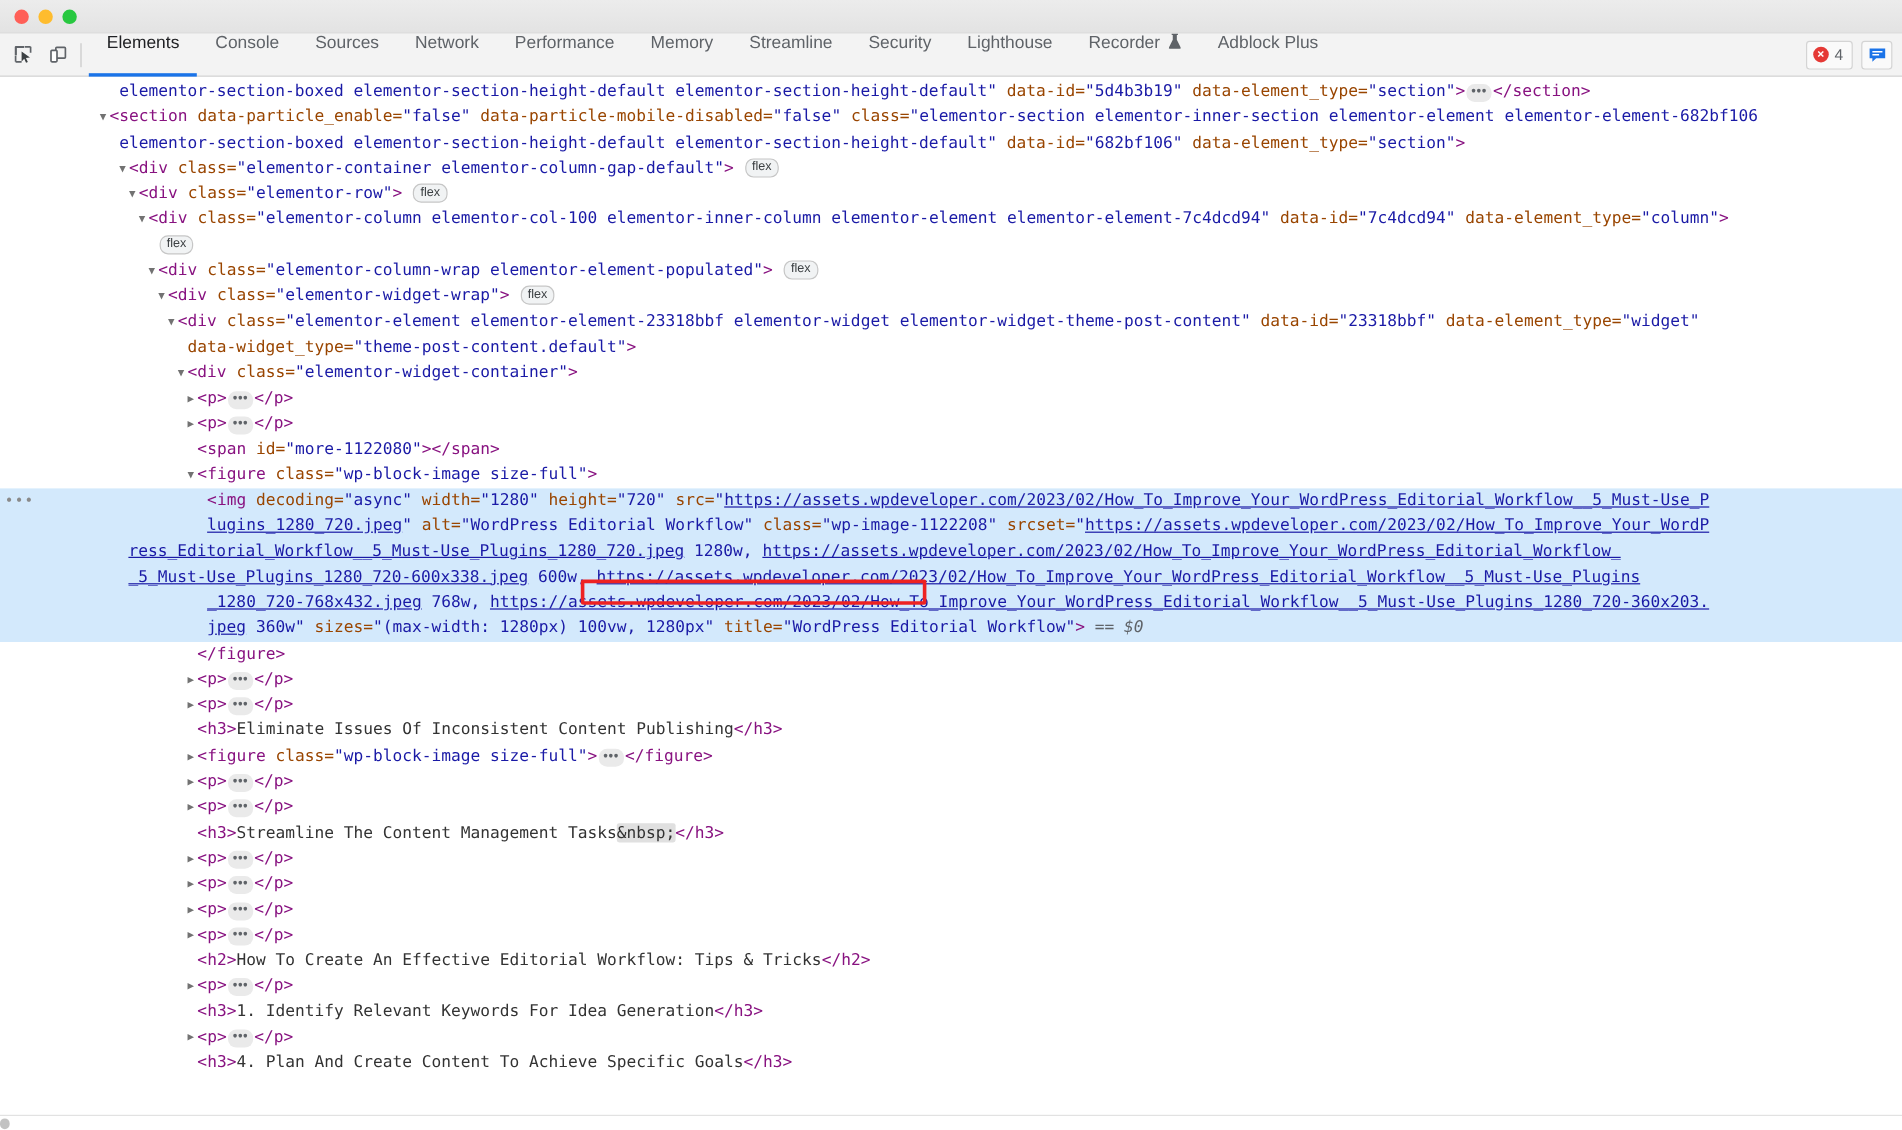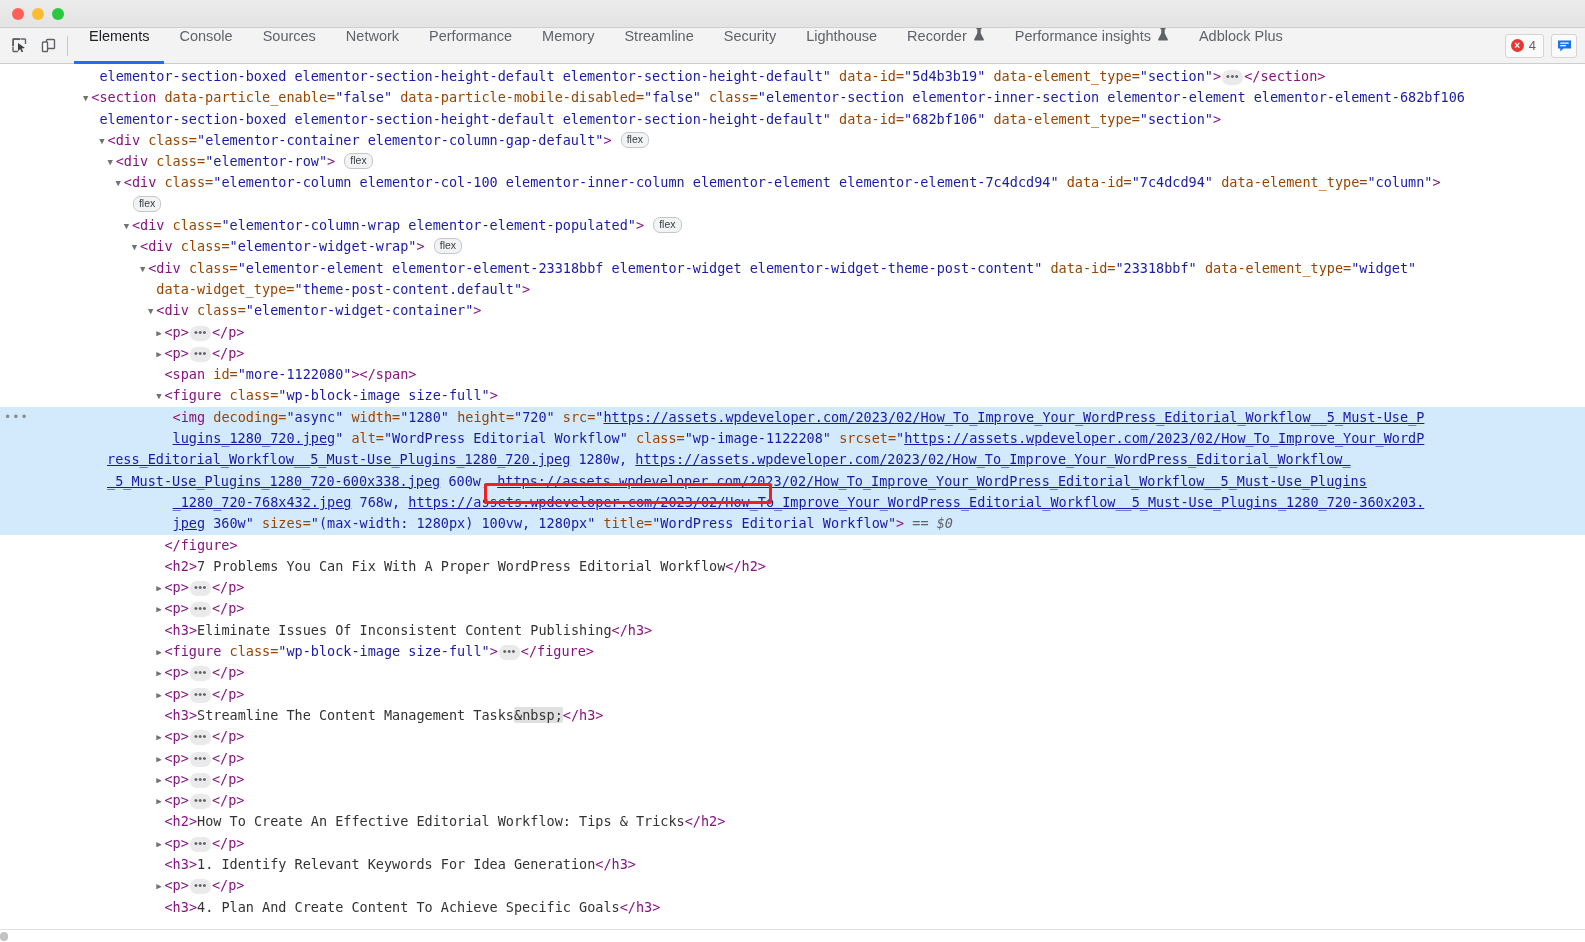--- a/index.html
+++ b/index.html
@@ -266,27 +266,20 @@
         <span>Streamline</span>
       </div>
       <div class="tab">
         <span>Security</span>
       </div>
       <div class="tab">
         <span>Lighthouse</span>
       </div>
       <div class="tab">
         <span>Recorder</span>
-        <span class="flask"><svg width="12" height="14" viewBox="0 0 12 14">
-            <path d="M4.3 1 h3.4 v4.2 l3.1 6.1 a0.9 0.9 0 0 1 -0.8 1.3 H2 a0.9 0.9 0 0 1 -0.8 -1.3 l3.1 -6.1 Z" fill="#5f6368"></path>
-            <path d="M3.4 0.6 h5.2" stroke="#5f6368" stroke-width="1.3"></path>
-          </svg></span>
-      </div>
-      <div class="tab">
-        <span>Performance insights</span>
         <span class="flask"><svg width="12" height="14" viewBox="0 0 12 14">
             <path d="M4.3 1 h3.4 v4.2 l3.1 6.1 a0.9 0.9 0 0 1 -0.8 1.3 H2 a0.9 0.9 0 0 1 -0.8 -1.3 l3.1 -6.1 Z" fill="#5f6368"></path>
             <path d="M3.4 0.6 h5.2" stroke="#5f6368" stroke-width="1.3"></path>
           </svg></span>
       </div>
       <div class="tab">
         <span>Adblock Plus</span>
       </div>
     </div>
 
@@ -325,21 +318,20 @@
       <div class="selgroup" style="position: relative;">
         <span class="ellipsis-left">•••</span>
         <div class="row" style="padding-left: 172.6px;"><span class="tri none" style="margin-left: -11px;"></span><span class="tagpunct">&lt;</span><span class="tagname">img</span><span class="plain"> </span><span class="attrname">decoding=</span><span class="attrval">"async" </span><span class="attrname">width=</span><span class="attrval">"1280" </span><span class="attrname">height=</span><span class="attrval">"720" </span><span class="attrname">src=</span><span class="attrval">"</span><span class="link">https://assets.wpdeveloper.com/2023/02/How_To_Improve_Your_WordPress_Editorial_Workflow__5_Must-Use_P</span></div>
         <div class="row" style="padding-left: 172.6px;"><span class="tri none" style="margin-left: -11px;"></span><span class="link">lugins_1280_720.jpeg</span><span class="attrval">" </span><span class="attrname">alt=</span><span class="attrval">"WordPress Editorial Workflow" </span><span class="attrname">class=</span><span class="attrval">"wp-image-1122208" </span><span class="attrname">srcset=</span><span class="attrval">"</span><span class="link">https://assets.wpdeveloper.com/2023/02/How_To_Improve_Your_WordP</span></div>
         <div class="row" style="padding-left: 107px;"><span class="tri none" style="margin-left: -11px;"></span><span class="link">ress_Editorial_Workflow__5_Must-Use_Plugins_1280_720.jpeg</span><span class="attrval"> 1280w, </span><span class="link">https://assets.wpdeveloper.com/2023/02/How_To_Improve_Your_WordPress_Editorial_Workflow_</span></div>
         <div class="row" style="padding-left: 107px;"><span class="tri none" style="margin-left: -11px;"></span><span class="link">_5_Must-Use_Plugins_1280_720-600x338.jpeg</span><span class="attrval"> 600w, </span><span class="link">https://assets.wpdeveloper.com/2023/02/How_To_Improve_Your_WordPress_Editorial_Workflow__5_Must-Use_Plugins</span></div>
         <div class="row" style="padding-left: 172.6px;"><span class="tri none" style="margin-left: -11px;"></span><span class="link">_1280_720-768x432.jpeg</span><span class="attrval"> 768w, </span><span class="link">https://assets.wpdeveloper.com/2023/02/How_To_Improve_Your_WordPress_Editorial_Workflow__5_Must-Use_Plugins_1280_720-360x203.</span></div>
         <div class="row" style="padding-left: 172.6px;"><span class="tri none" style="margin-left: -11px;"></span><span class="link">jpeg</span><span class="attrval"> 360w" </span><span class="attrname">sizes=</span><span class="attrval">"(max-width: 1280px) 100vw, 1280px" </span><span class="attrname">title=</span><span class="attrval">"WordPress Editorial Workflow"</span><span class="tagpunct">&gt;</span><span class="plain"> </span><span class="dollar">== $0</span></div>
       </div>
       <div class="row" style="padding-left: 164.47px;"><span class="tri none" style="margin-left: -11px;"></span><span class="tagpunct">&lt;/figure&gt;</span></div>
-      <div class="row" style="padding-left: 164.47px;"><span class="tri none" style="margin-left: -11px;"></span><span class="tagpunct">&lt;</span><span class="tagname">h2</span><span class="tagpunct">&gt;</span><span class="textnode">7 Problems You Can Fix With A Proper WordPress Editorial Workflow</span><span class="tagpunct">&lt;/h2&gt;</span></div>
       <div class="row" style="padding-left: 164.47px;"><span class="tri closed" style="margin-left: -11px;"></span><span class="tagpunct">&lt;</span><span class="tagname">p</span><span class="tagpunct">&gt;</span><span class="dots">•••</span><span class="tagpunct">&lt;/p&gt;</span></div>
       <div class="row" style="padding-left: 164.47px;"><span class="tri closed" style="margin-left: -11px;"></span><span class="tagpunct">&lt;</span><span class="tagname">p</span><span class="tagpunct">&gt;</span><span class="dots">•••</span><span class="tagpunct">&lt;/p&gt;</span></div>
       <div class="row" style="padding-left: 164.47px;"><span class="tri none" style="margin-left: -11px;"></span><span class="tagpunct">&lt;</span><span class="tagname">h3</span><span class="tagpunct">&gt;</span><span class="textnode">Eliminate Issues Of Inconsistent Content Publishing</span><span class="tagpunct">&lt;/h3&gt;</span></div>
       <div class="row" style="padding-left: 164.47px;"><span class="tri closed" style="margin-left: -11px;"></span><span class="tagpunct">&lt;</span><span class="tagname">figure</span><span class="plain"> </span><span class="attrname">class=</span><span class="attrval">"wp-block-image size-full"</span><span class="tagpunct">&gt;</span><span class="dots">•••</span><span class="tagpunct">&lt;/figure&gt;</span></div>
       <div class="row" style="padding-left: 164.47px;"><span class="tri closed" style="margin-left: -11px;"></span><span class="tagpunct">&lt;</span><span class="tagname">p</span><span class="tagpunct">&gt;</span><span class="dots">•••</span><span class="tagpunct">&lt;/p&gt;</span></div>
       <div class="row" style="padding-left: 164.47px;"><span class="tri closed" style="margin-left: -11px;"></span><span class="tagpunct">&lt;</span><span class="tagname">p</span><span class="tagpunct">&gt;</span><span class="dots">•••</span><span class="tagpunct">&lt;/p&gt;</span></div>
       <div class="row" style="padding-left: 164.47px;"><span class="tri none" style="margin-left: -11px;"></span><span class="tagpunct">&lt;</span><span class="tagname">h3</span><span class="tagpunct">&gt;</span><span class="textnode">Streamline The Content Management Tasks</span><span class="entity textnode">&amp;nbsp;</span><span class="tagpunct">&lt;/h3&gt;</span></div>
       <div class="row" style="padding-left: 164.47px;"><span class="tri closed" style="margin-left: -11px;"></span><span class="tagpunct">&lt;</span><span class="tagname">p</span><span class="tagpunct">&gt;</span><span class="dots">•••</span><span class="tagpunct">&lt;/p&gt;</span></div>
       <div class="row" style="padding-left: 164.47px;"><span class="tri closed" style="margin-left: -11px;"></span><span class="tagpunct">&lt;</span><span class="tagname">p</span><span class="tagpunct">&gt;</span><span class="dots">•••</span><span class="tagpunct">&lt;/p&gt;</span></div>
       <div class="row" style="padding-left: 164.47px;"><span class="tri closed" style="margin-left: -11px;"></span><span class="tagpunct">&lt;</span><span class="tagname">p</span><span class="tagpunct">&gt;</span><span class="dots">•••</span><span class="tagpunct">&lt;/p&gt;</span></div>

